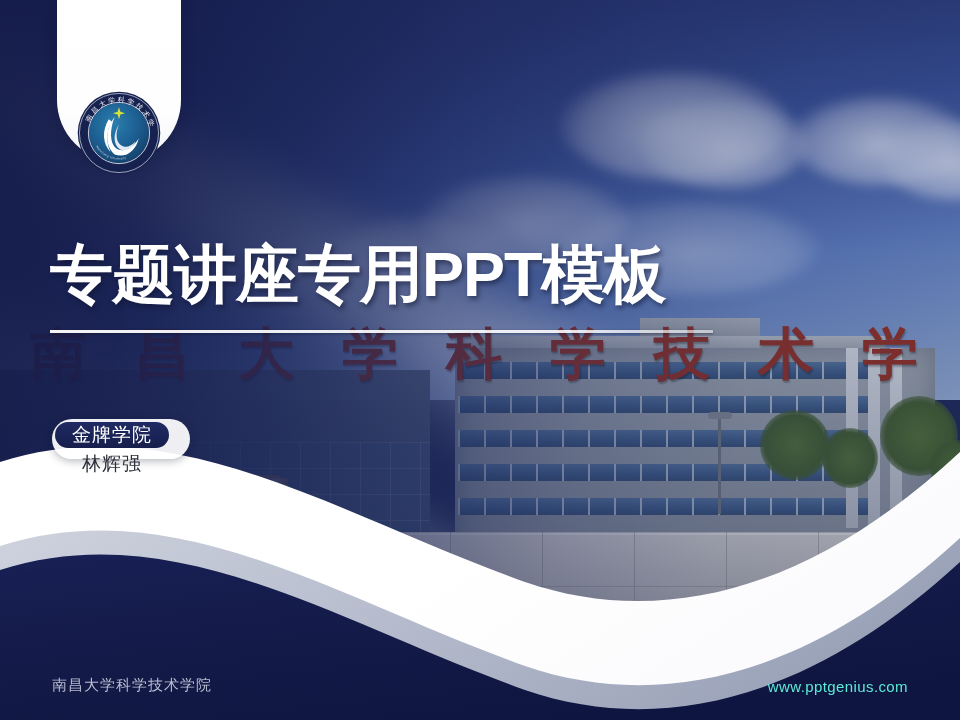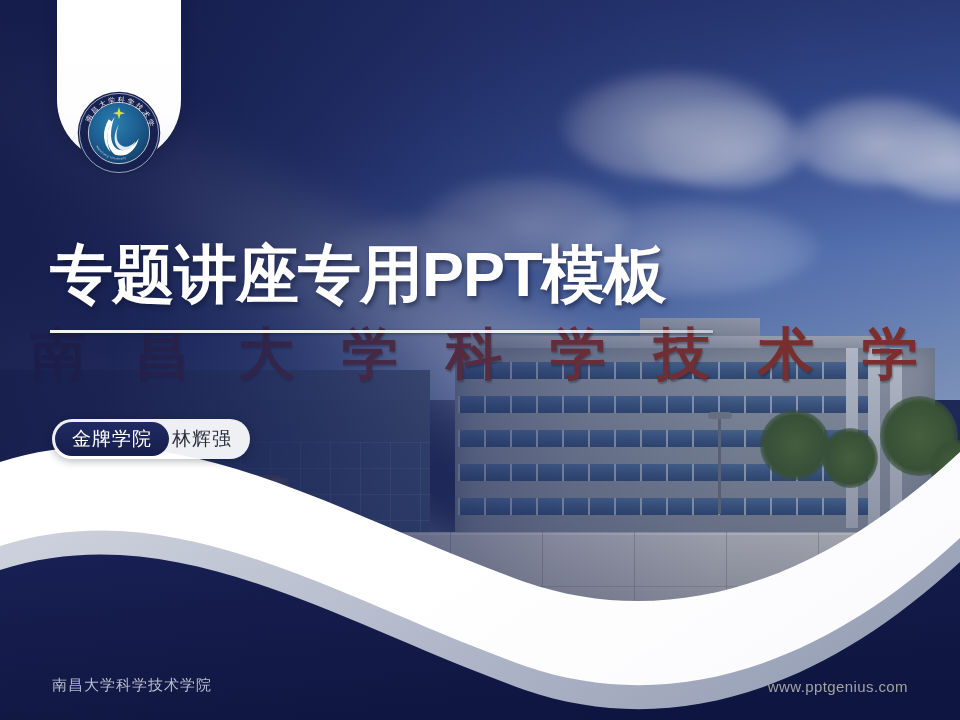--- a/index.html
+++ b/index.html
@@ -259,20 +259,21 @@
 
   
   .pill {
     position:absolute; left:52px; top:419px;
     height:40px;
     display:flex; align-items:center;
     background: rgba(255,255,255,.93);
     border-radius: 20px;
     padding-right: 18px;
     box-shadow: 0 2px 8px rgba(10,16,40,.3);
+    flex-direction: column;
   }
   .pill-tag {
     height:34px;
     margin:3px;
     padding:0 17px;
     display:flex; align-items:center;
     background: linear-gradient(180deg,#202a63,#161e4c);
     color:#ffffff;
     border-radius:17px;
     font-size:19px;
@@ -285,21 +286,21 @@
     letter-spacing:1px;
   }
 
   
   .footer-left {
     position:absolute; left:52px; bottom:25px;
     color:#b9bed2; font-size:15px; letter-spacing:1px;
   }
   .footer-right {
     position:absolute; right:52px; bottom:25px;
-    color:#a3a3a3; font-size:15px; letter-spacing:.4px;
+    color:#5eead4; font-size:15px; letter-spacing:.4px;
   }
 </style>
 </head>
 <body>
 
 <div id="slide">
 
   <div class="photo">
     <div class="sky"></div>
 

